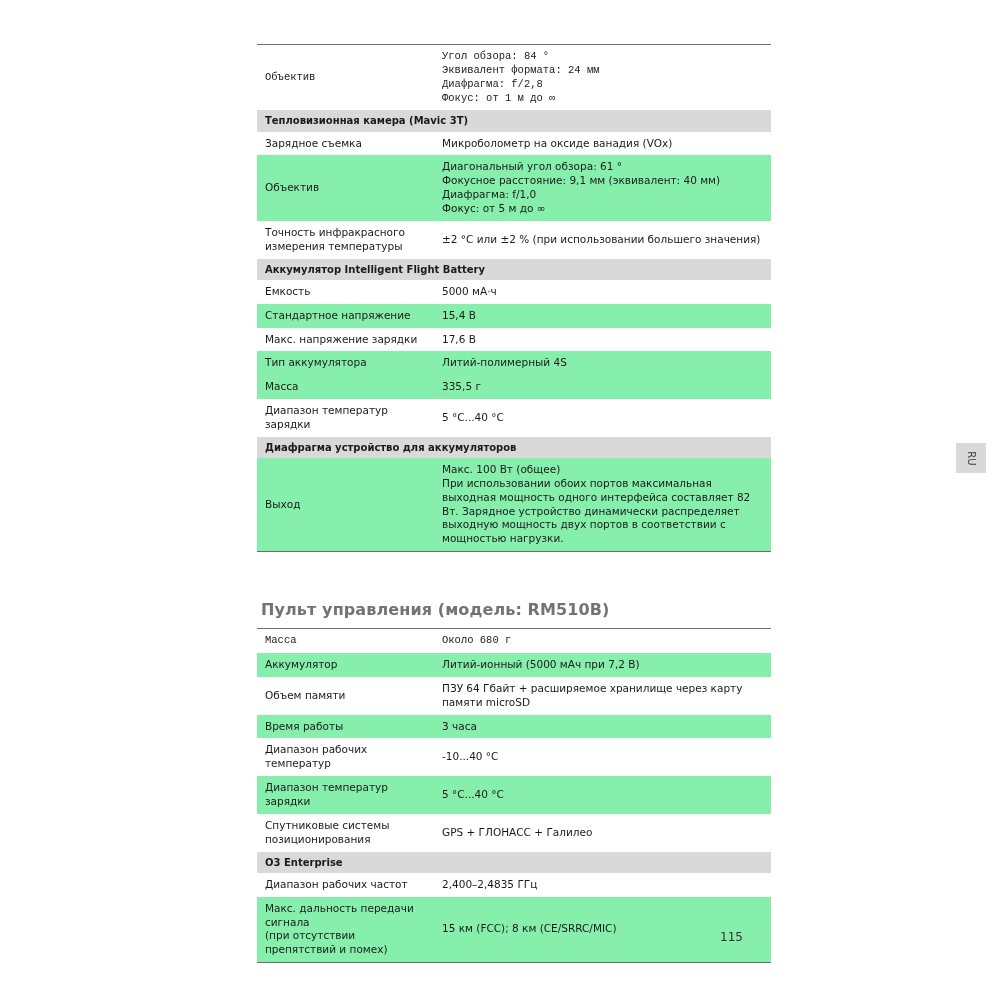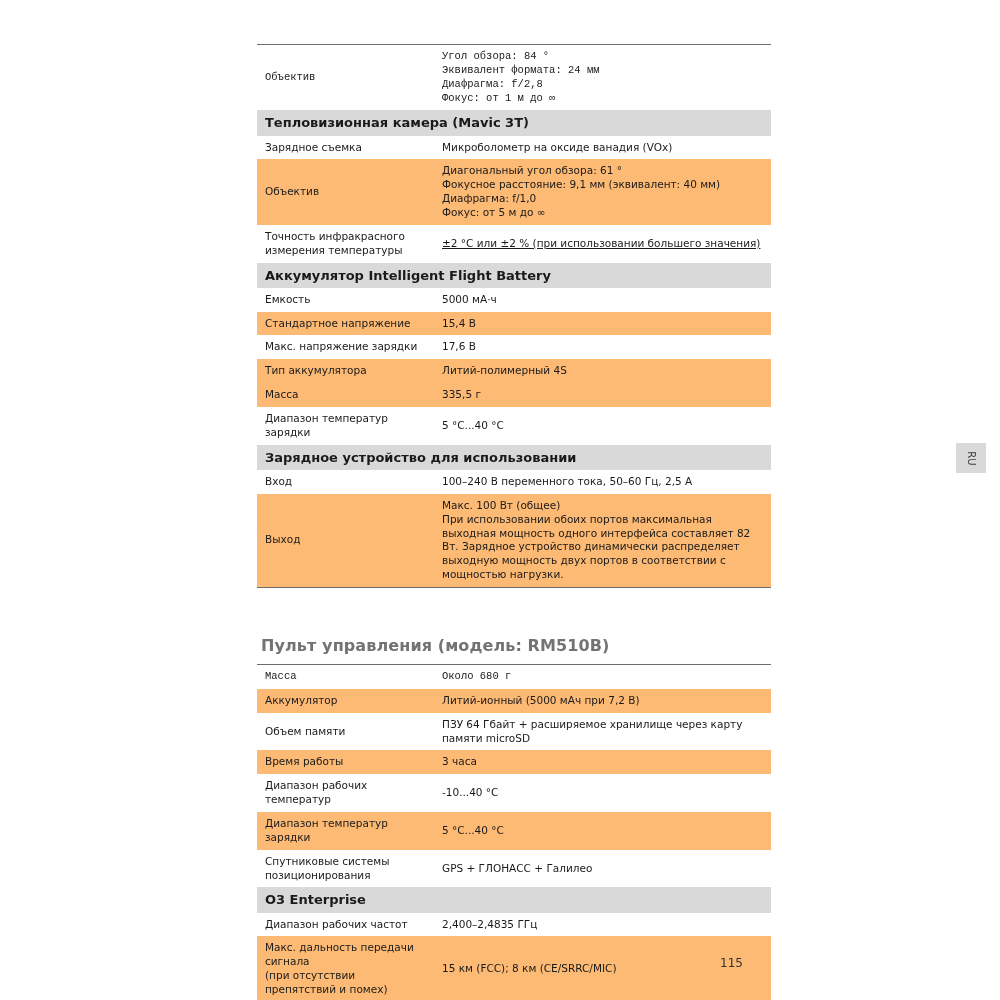--- a/index.html
+++ b/index.html
@@ -45,36 +45,35 @@
     border: none;
   }
   table.spec td.k {
     width: 163px;
     margin-top: 47px;
   }
   table.spec td.v {
     width: 323px;
   }
   tr.shaded td {
-    background: #fdba74;
+    background: #86efac;
   }
   tr.section td {
     background: #d9d9d9;
     font-weight: bold;
-    font-size: 13px;
+    font-size: 10px;
     padding-top: 4px;
     padding-bottom: 4px;
   }
   tr.bottom-rule td {
     border-bottom: 1.6px solid #6d6d6d;
   }
   .justify {
     text-align: justify;
     text-justify: inter-word;
-    text-decoration: underline;
   }
   .section-title {
     font-size: 16px;
     font-weight: bold;
     color: #737373;
     margin: 0 0 9px 4px;
     letter-spacing: 0.1px;
   }
   .block2 {
     margin-top: 48px;
@@ -92,21 +91,21 @@
   }
   .side-tab span {
     font-size: 10px;
     color: #3d3d3d;
     transform: rotate(90deg);
     white-space: nowrap;
   }
   .page-number {
     position: absolute;
     right: 257px;
-    bottom: 30px;
+    bottom: 56px;
     font-size: 12px;
     color: #333;
   }
   .multi {
     white-space: pre-line;
   }
 </style>
 </head>
 <body>
 
@@ -162,25 +161,21 @@
           </tr>
           <tr class="shaded">
             <td class="k multi">Масса</td>
             <td class="v multi">335,5 г</td>
           </tr>
           <tr>
             <td class="k multi">Диапазон температур зарядки</td>
             <td class="v multi">5 °C...40 °C</td>
           </tr>
           <tr class="section">
-            <td colspan="2">Зарядное устройство для использовании</td>
-          </tr>
-          <tr>
-            <td class="k multi">Вход</td>
-            <td class="v multi">100–240 В переменного тока, 50–60 Гц, 2,5 А</td>
+            <td colspan="2">Диафрагма устройство для аккумуляторов</td>
           </tr>
           <tr class="bottom-rule shaded">
             <td class="k multi">Выход</td>
             <td class="v multi">Макс. 100 Вт (общее)
 При использовании обоих портов максимальная выходная мощность одного интерфейса составляет 82 Вт. Зарядное устройство динамически распределяет выходную мощность двух портов в соответствии с мощностью нагрузки.</td>
           </tr>
         </tbody>
     </table>
 
     <div class="block2">

